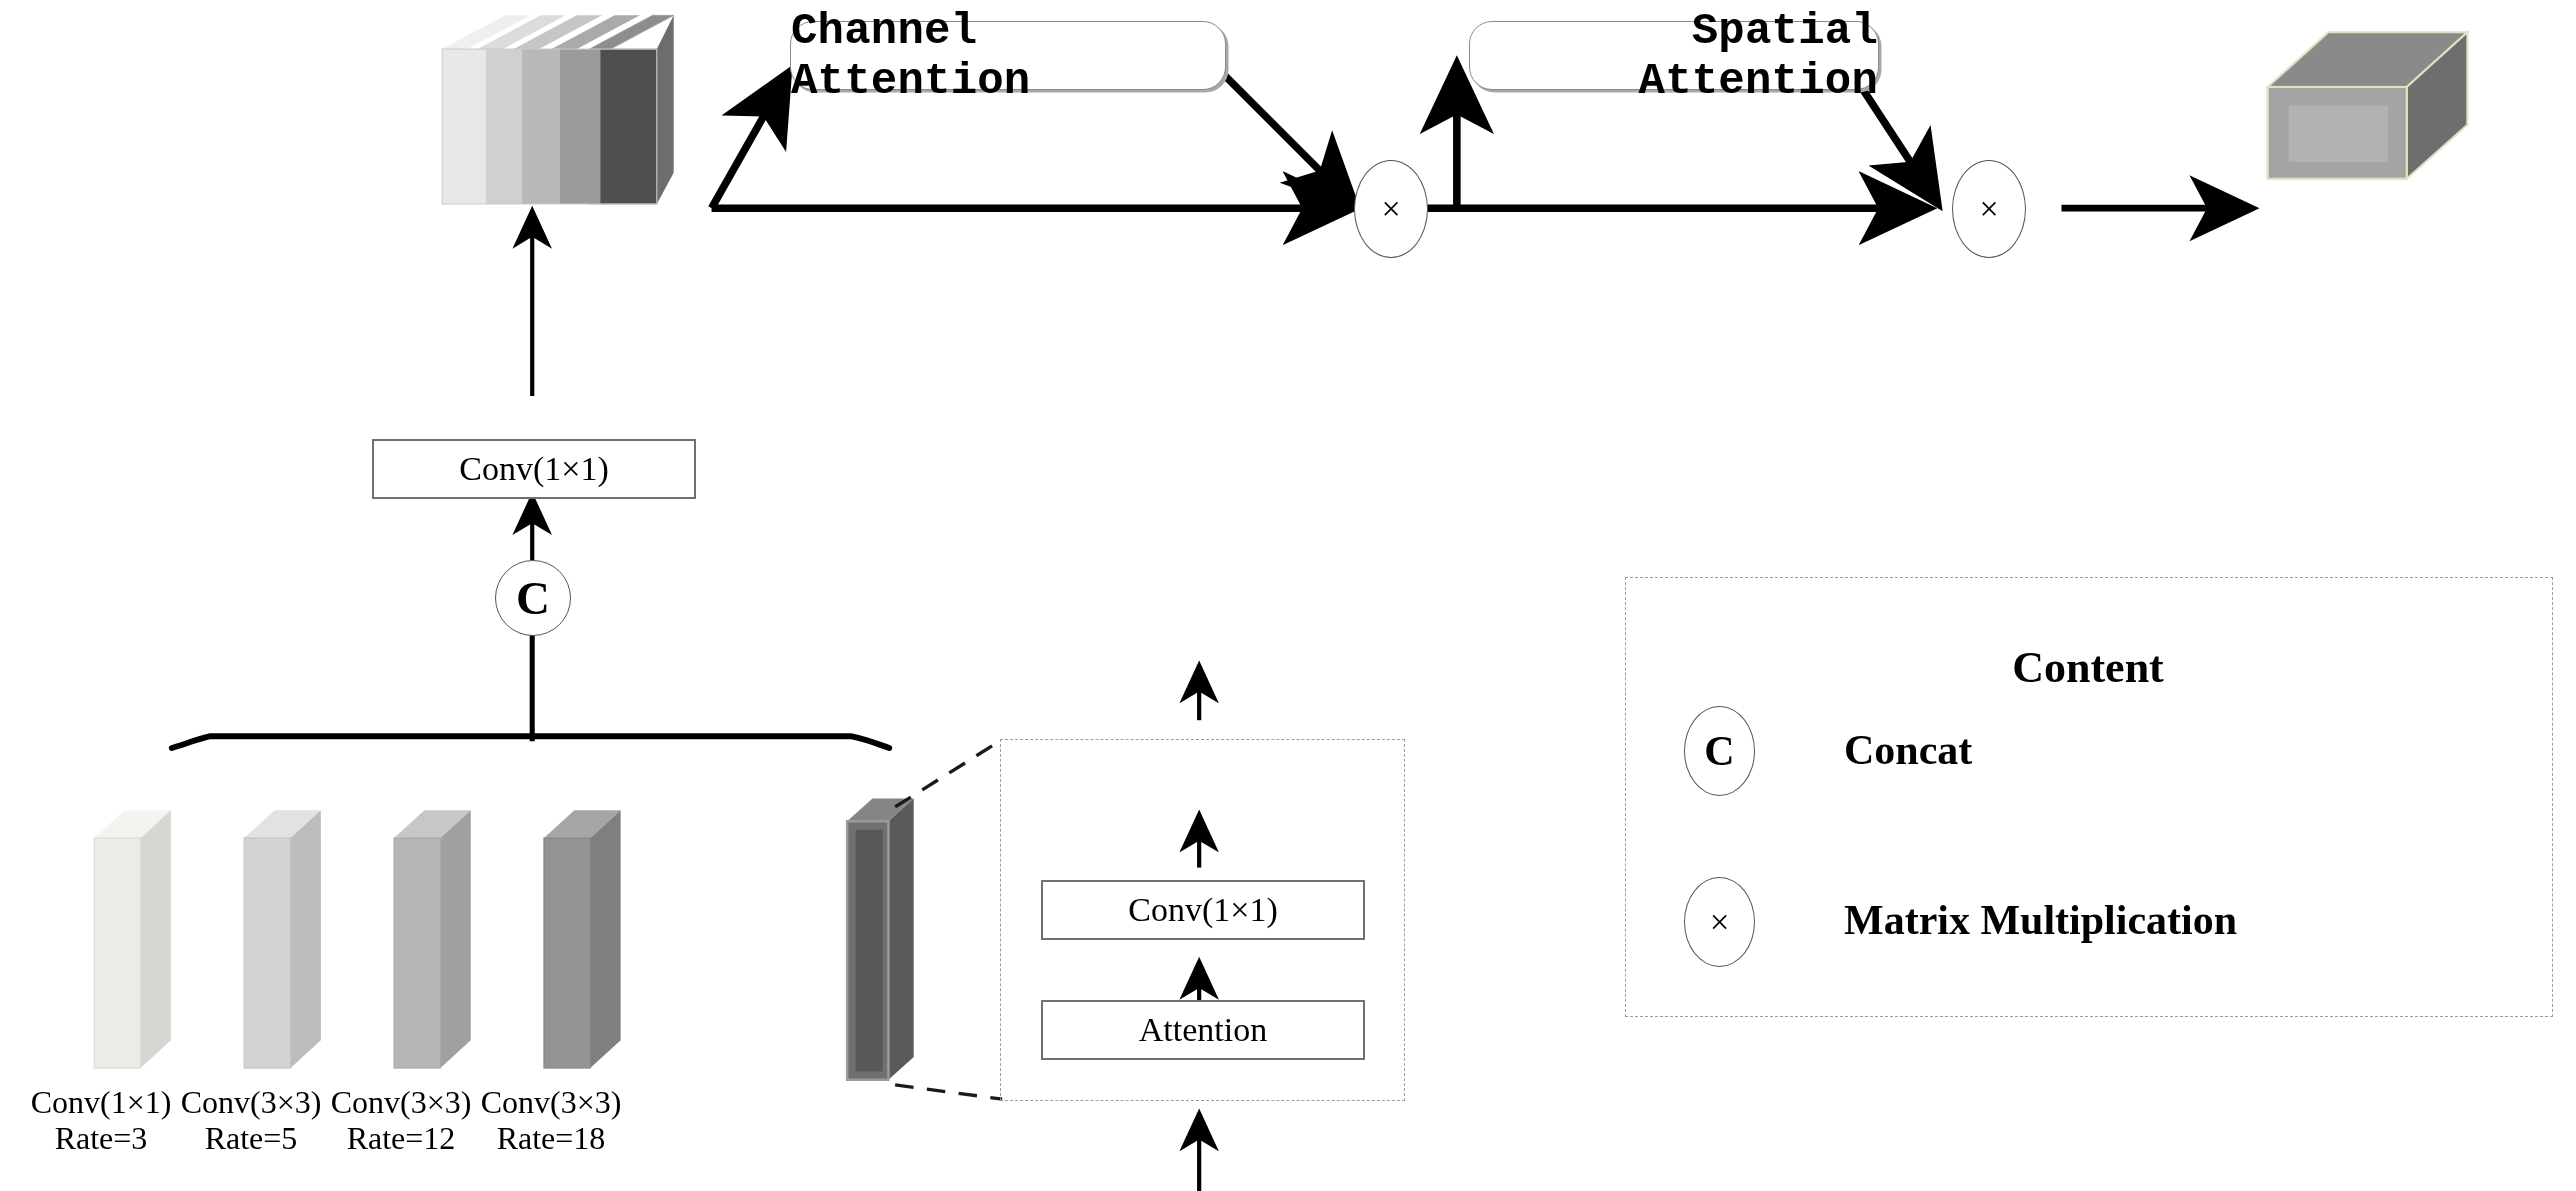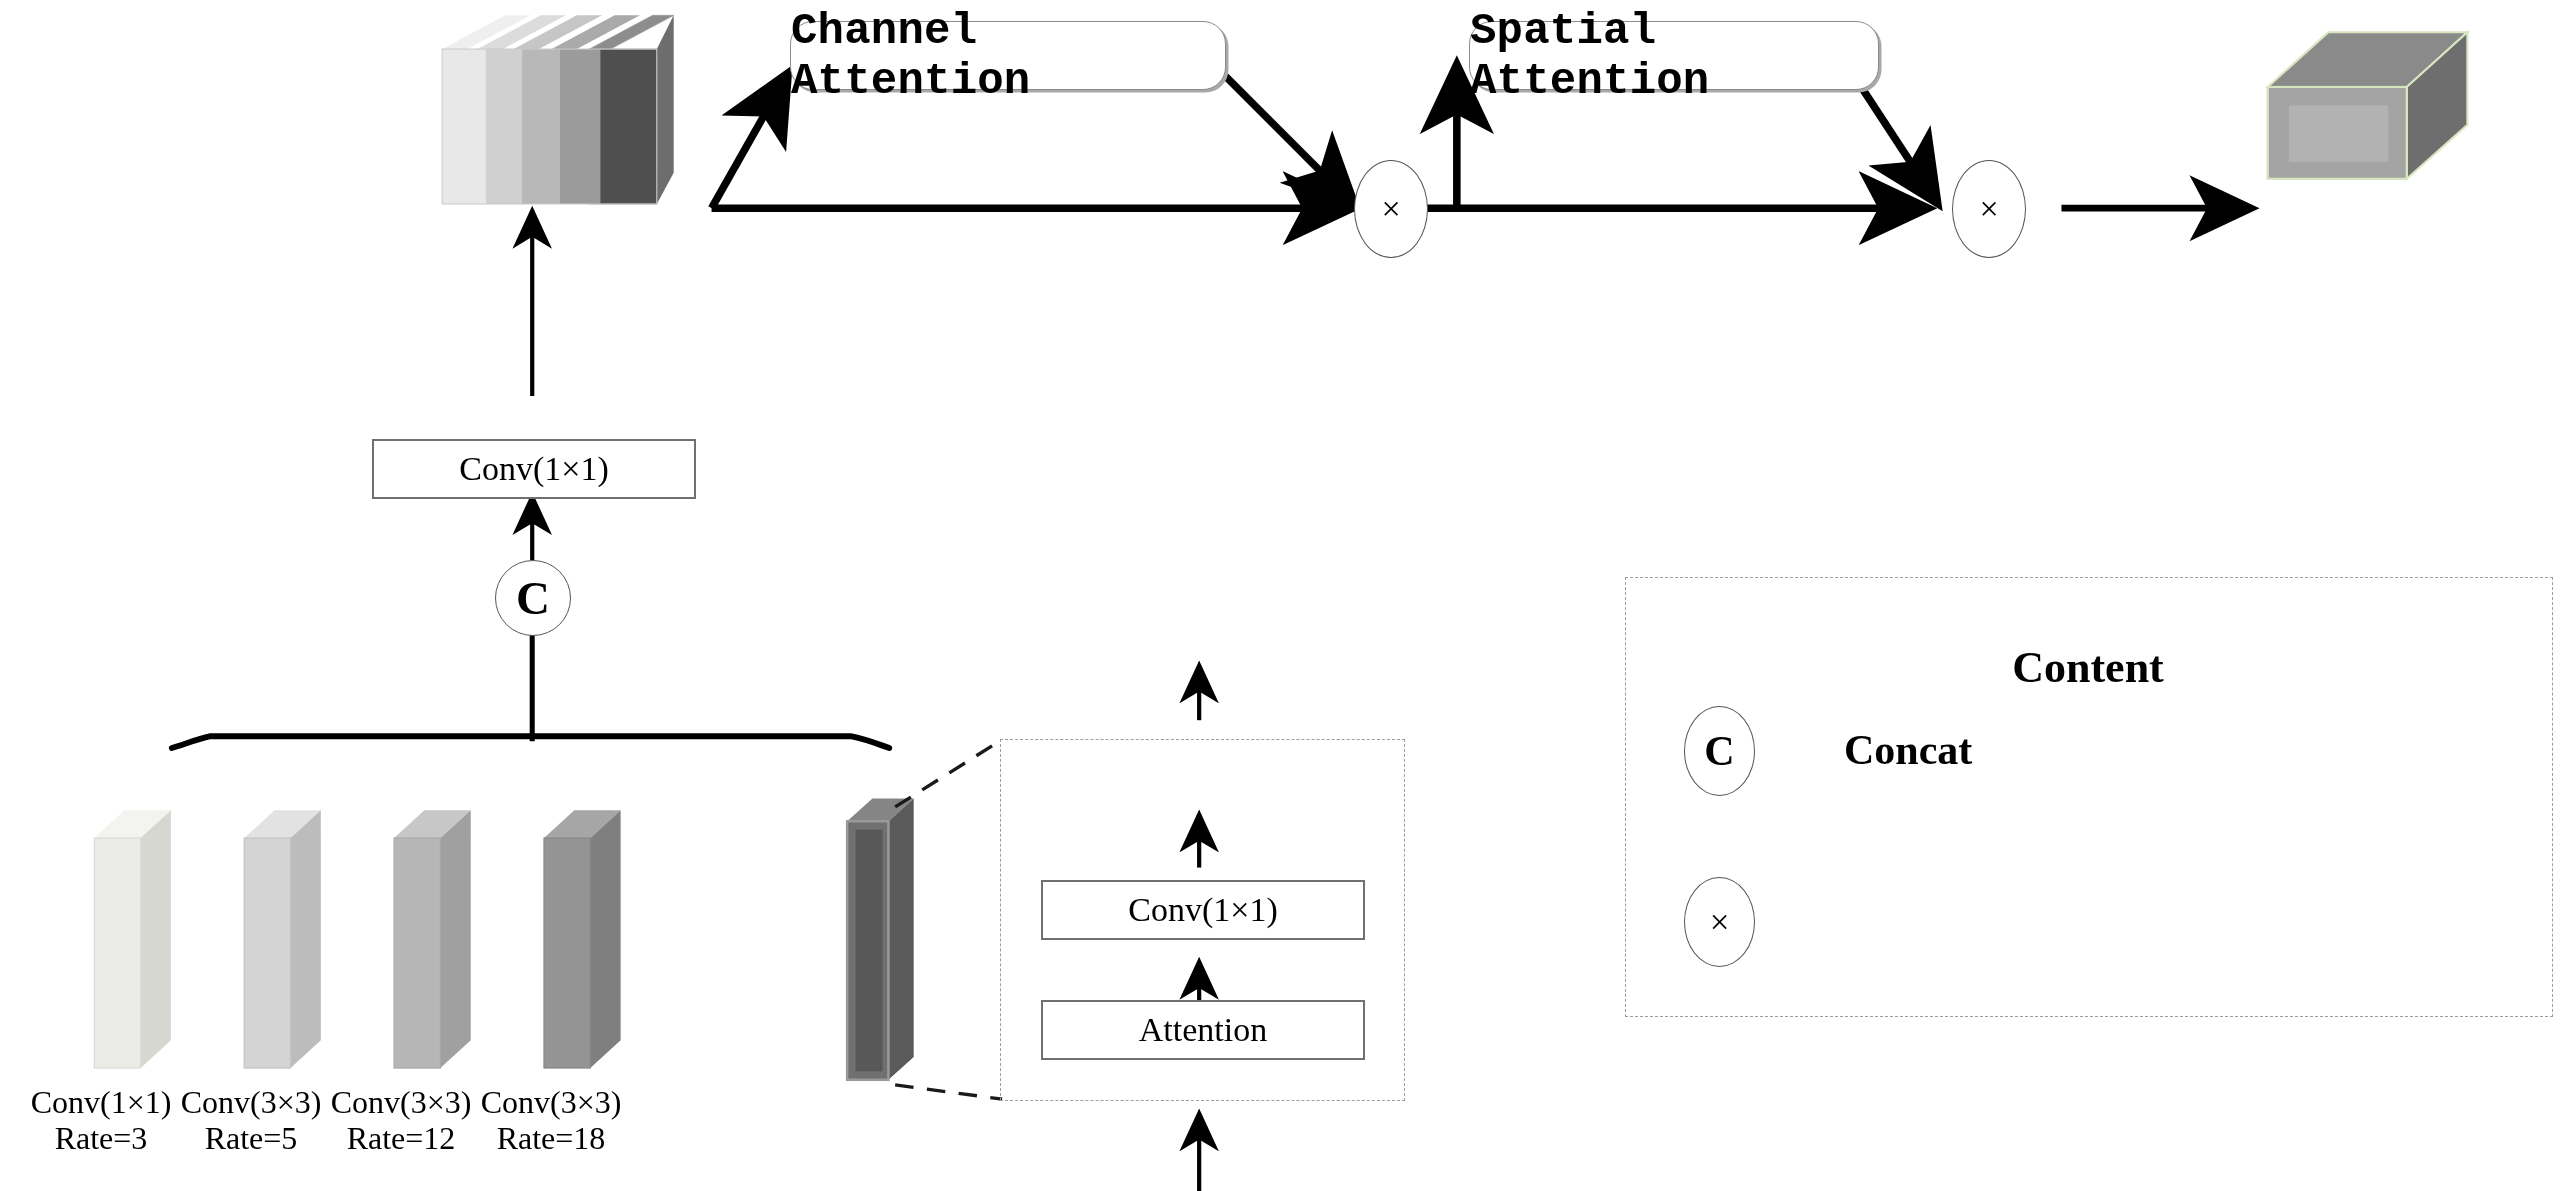--- a/index.html
+++ b/index.html
@@ -136,21 +136,21 @@
     <path d="M1424,1415 L1424,1322" stroke="#000" stroke-width="5" fill="none" marker-end="url(#ahthin)"></path>
     <path d="M1424,1205 L1424,1142" stroke="#000" stroke-width="5" fill="none" marker-end="url(#ahthin)"></path>
     <path d="M1424,1030 L1424,967" stroke="#000" stroke-width="5" fill="none" marker-end="url(#ahthin)"></path>
     <path d="M1424,855 L1424,790" stroke="#000" stroke-width="5" fill="none" marker-end="url(#ahthin)"></path>
   </svg>
 
   <div class="attn" style="left:790px;top:21px;width:434px;height:67px;">
     <span>Channel Attention</span>
   </div>
 
-  <div class="attn" style="left:1469px;top:21px;width:408px;height:67px;">
+  <div class="attn" style="left:1469px;top:21px;width:408px;height:67px;text-align:right;">
     <span>Spatial Attention</span>
   </div>
 
   <div class="opc" style="left:1354px;top:160px;width:72px;height:96px;">
     <span>×</span>
   </div>
 
   <div class="opc" style="left:1952px;top:160px;width:72px;height:96px;">
     <span>×</span>
   </div>
@@ -196,15 +196,16 @@
   <div class="txt legend-title" style="left:1625px;top:605px;width:926px;text-align:center;margin-top:37px;">Content</div>
 
   <div class="opc concat" style="left:1684px;top:706px;width:69px;height:88px;font-size:42px;">
     <span>C</span>
   </div>
   <div class="txt legend-label" style="left:1844px;top:726px;">Concat</div>
 
   <div class="opc" style="left:1684px;top:877px;width:69px;height:88px;font-size:35px;">
     <span>×</span>
   </div>
+  <div class="txt legend-label" style="left:1844px;top:896px;">Matrix Multiplication</div>
 
 </div>
 
 
 </body></html>

